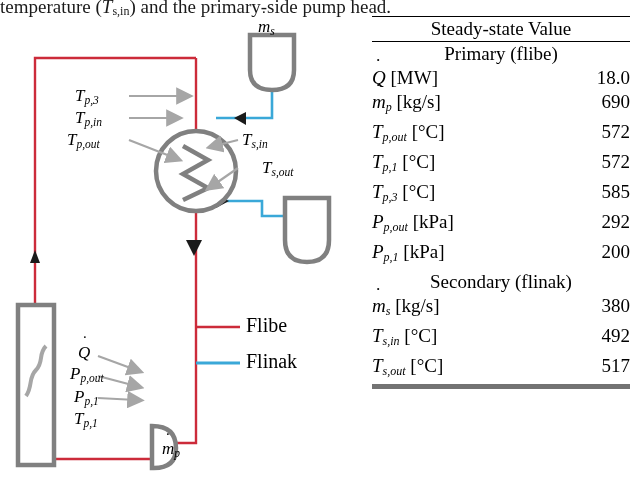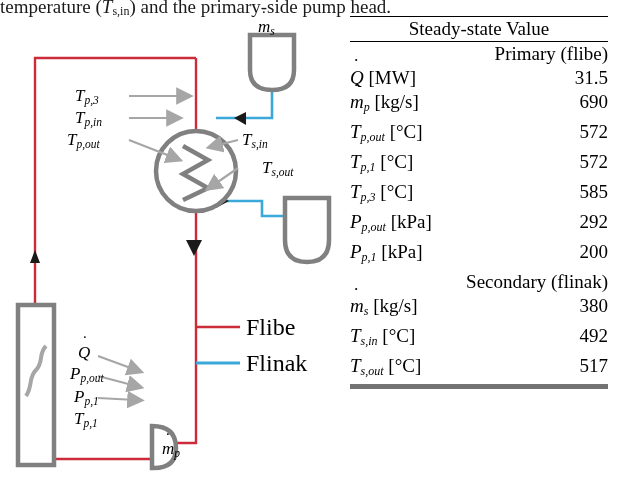--- a/index.html
+++ b/index.html
@@ -55,50 +55,50 @@
   }
   .dlabel .it { font-style: italic; }
   .dlabel .sub {
     font-size: 11.5px;
     vertical-align: -3px;
   }
 
   
   .legend-item {
     position: absolute;
-    font-size: 24px;
+    font-size: 20px;
     white-space: nowrap;
     text-align: center;
   }
 
   
   #table {
     position: absolute;
-    left: 350px;
+    left: 372px;
     top: 16px;
     width: 258px;
     font-size: 19px;
     line-height: 19px;
   }
   table.vals {
     border-collapse: collapse;
     width: 258px;
   }
   table.vals td {
     padding: 2px 0 3px 0;
     vertical-align: baseline;
   }
   td.lbl { text-align: left; padding-left: 18px; white-space: nowrap; }
   td.val { text-align: right; padding-right: 8px; white-space: nowrap; }
   td.hdr {
     text-align: center;
     padding: 3px 0 5px 0;
   }
   td.sec {
-    text-align: right;
+    text-align: center;
     padding: 3px 0 3px 4px;
     white-space: nowrap;
   }
   tr.rule-top td { border-top: 1.6px solid #000; }
   tr.rule-thin td { border-top: 1px solid #000; }
   tr.rule-bottom td { border-bottom: 5px solid #737373; }
   .it { font-style: italic; }
   .sub { font-size: 12px; vertical-align: -3px; }
 </style>
 </head>
@@ -230,21 +230,21 @@
         </tr>
         <tr class="rule-thin">
           <td class="sec" colspan="2">Primary (flibe)</td>
         </tr>
 
         <tr>
           <td class="lbl">
             <span class="it" style="position:relative;"><span style="position:absolute; left:3px; top:-11px; font-style:normal;">˙</span><span>Q</span></span>
             <span>[MW]</span>
           </td>
-          <td class="val">31.5</td>
+          <td class="val">18.0</td>
         </tr>
 
         <tr>
           <td class="lbl">
             <span class="it" style="position:relative;"><span style="position:absolute; left:3px; top:-10px; font-style:normal;">˙</span><span>m</span></span><span class="sub it">p</span>
             <span>[kg/s]</span>
           </td>
           <td class="val">690</td>
         </tr>
 

